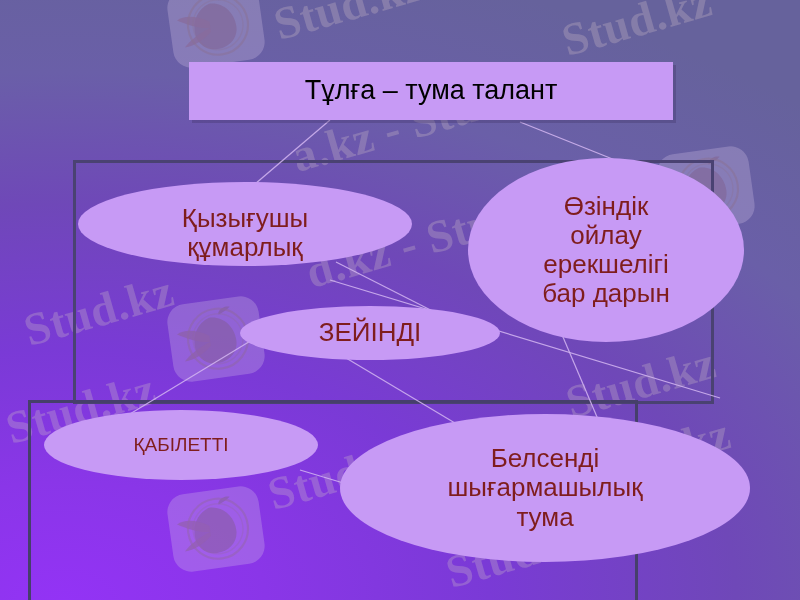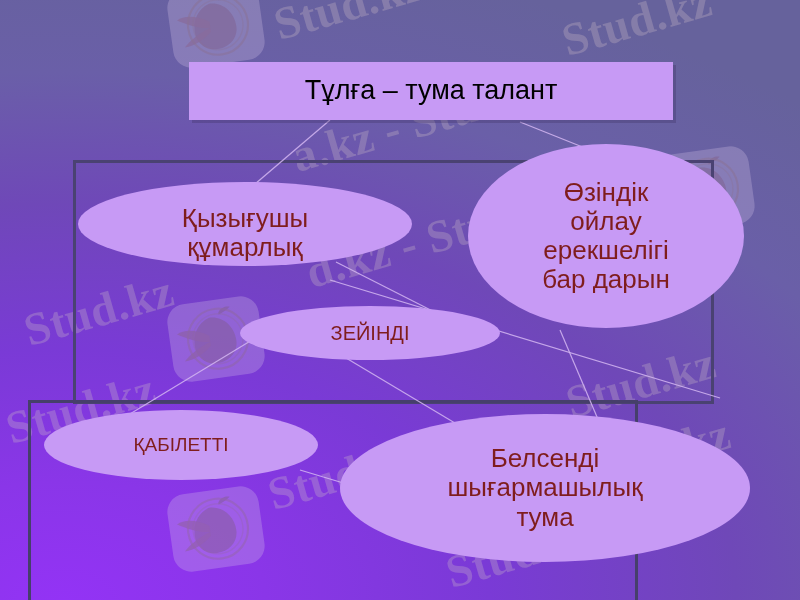--- a/index.html
+++ b/index.html
@@ -95,25 +95,25 @@
   .node .txt {
     color: #7f1d1d;
     line-height: 1.12;
     white-space: pre-line;
     width: 118%;
   }
 
   #node-kyzygushy { left: 78px;  top: 182px; width: 334px; height: 84px; }
   #node-kyzygushy .txt { font-size: 26px; transform: translateY(9px); }
 
-  #node-ozindik { left: 468px; top: 144px; width: 276px; height: 184px; }
+  #node-ozindik { left: 468px; top: 158px; width: 276px; height: 184px; }
   #node-ozindik .txt { font-size: 26px; }
 
   #node-zeiindi { left: 240px; top: 306px; width: 260px; height: 54px; }
-  #node-zeiindi .txt { font-size: 20px; }
+  #node-zeiindi .txt { font-size: 26px; }
 
   #node-kabiletti { left: 44px;  top: 410px; width: 274px; height: 70px; }
   #node-kabiletti .txt { font-size: 19px; }
 
   #node-belsendi { left: 340px; top: 414px; width: 410px; height: 148px; }
   #node-belsendi .txt { font-size: 26px; }
 </style>
 </head>
 <body>
 

